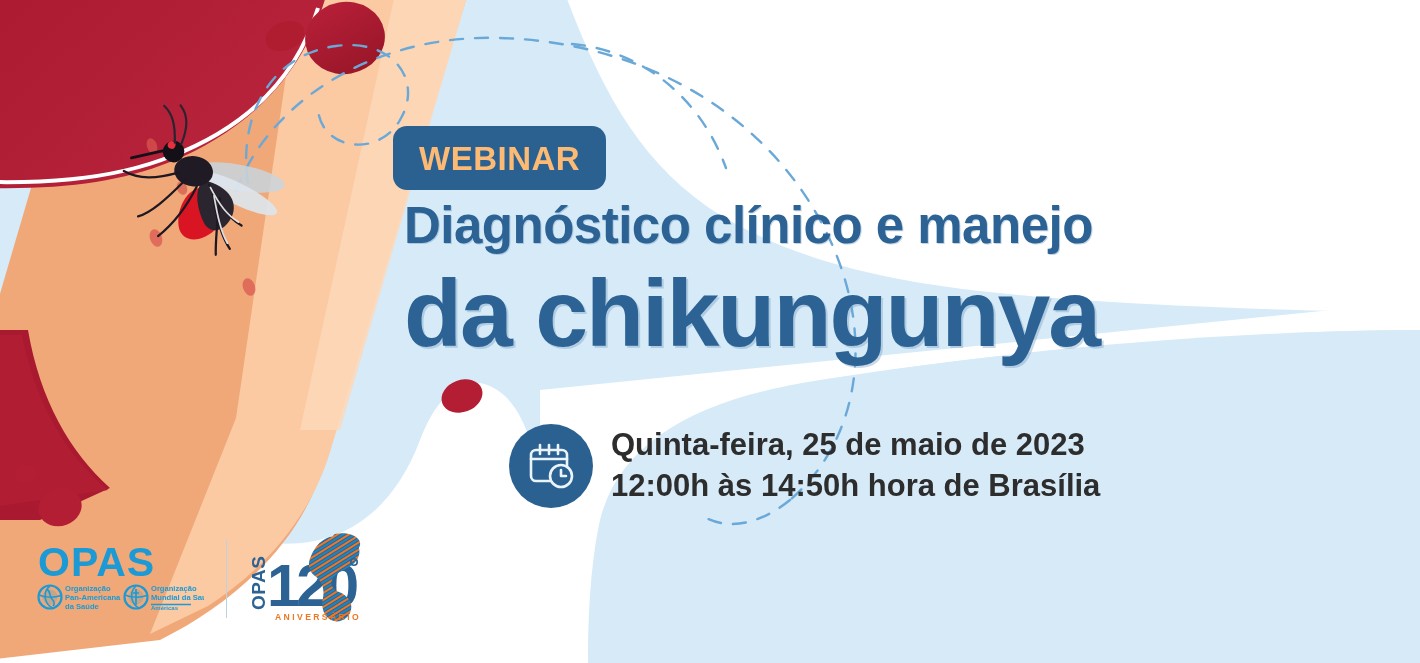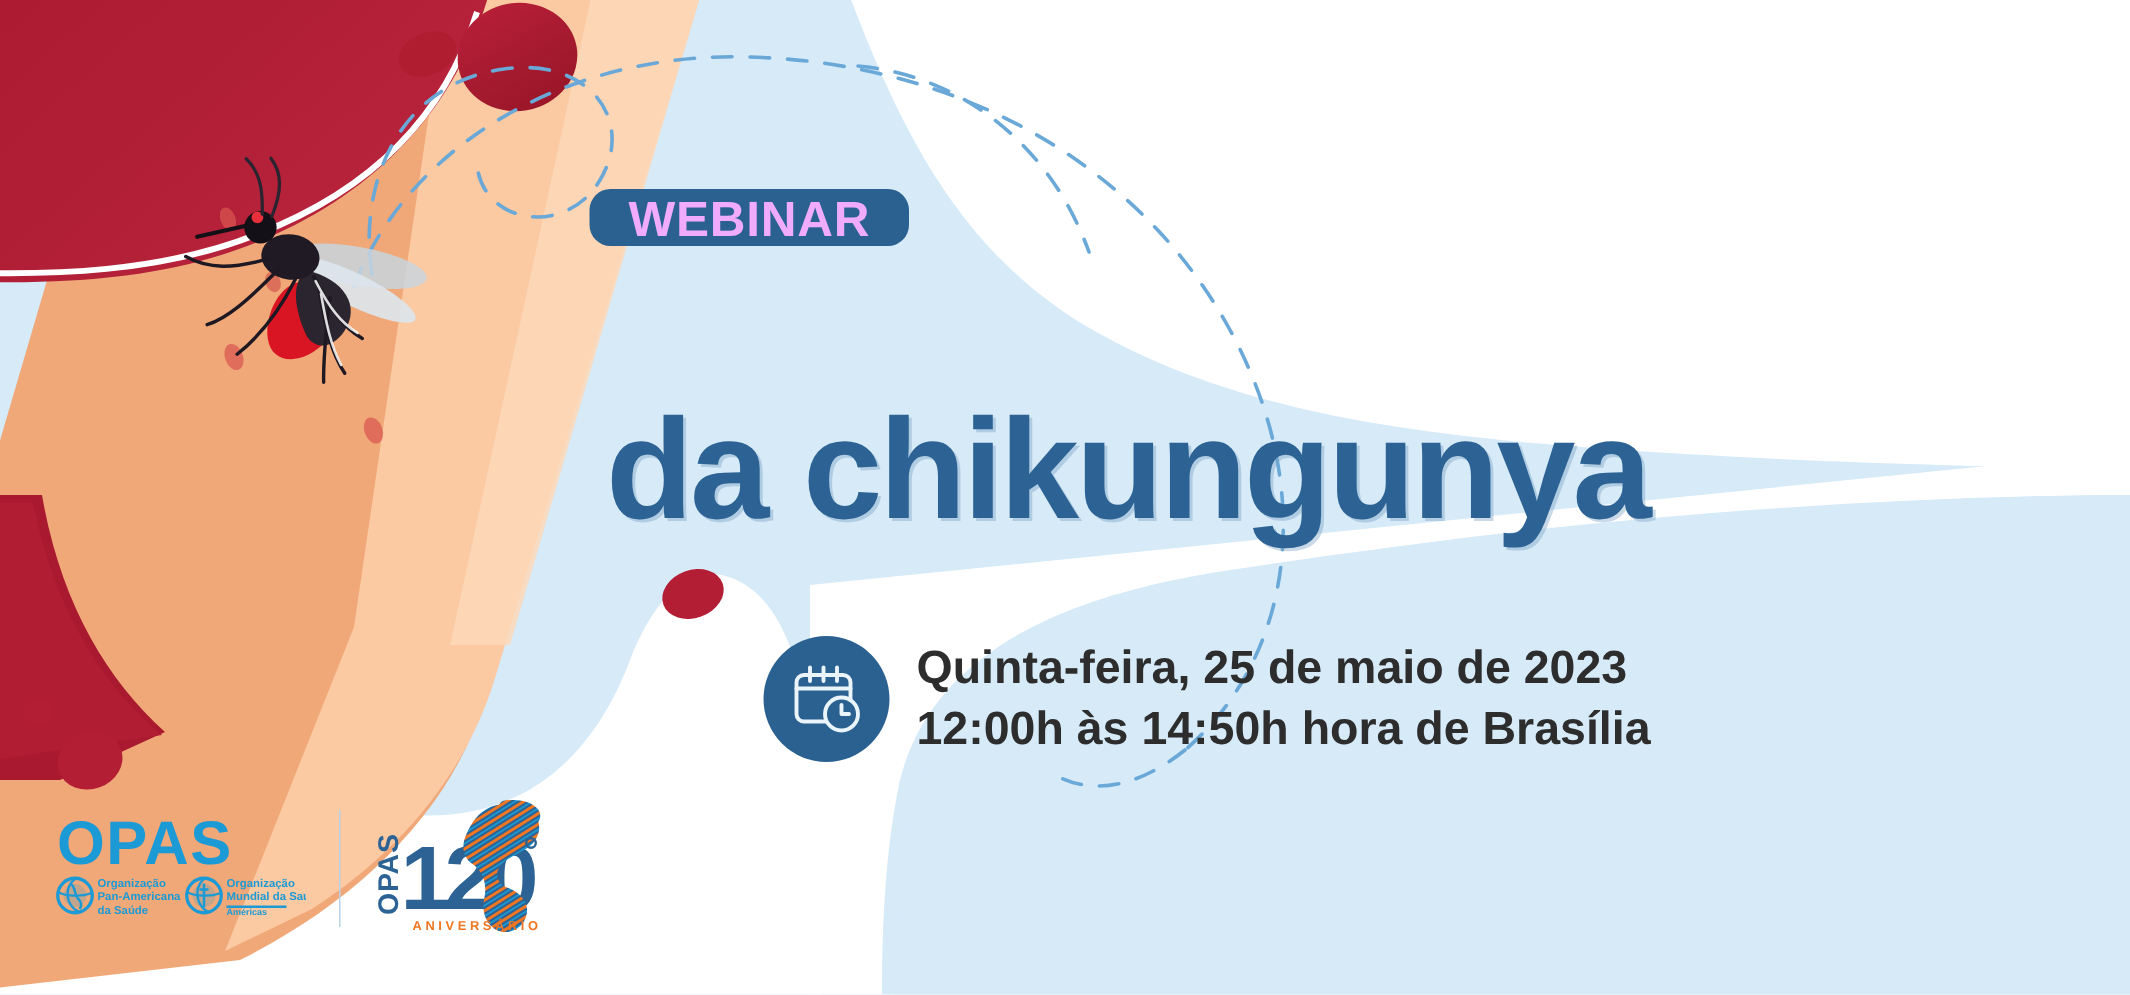--- a/index.html
+++ b/index.html
@@ -34,28 +34,28 @@
     width: 1420px;
     height: 663px;
     pointer-events: none;
   }
   .content > * { pointer-events: auto; }
 
   #webinar-badge {
     position: absolute;
     left: 393px;
     top: 126px;
-    height: 38px;
+    height: 64px;
     padding: 0 26px;
     display: flex;
     align-items: center;
     justify-content: center;
     border-radius: 14px;
     background: #2b6191;
-    color: #f0abfc;
+    color: #fdba74;
     font-size: 33px;
     font-weight: bold;
     letter-spacing: 0.5px;
     box-sizing: border-box;
     line-height: 1;
   }
 
   #title-line1 {
     position: absolute;
     left: 404px;
@@ -266,20 +266,21 @@
       </g>
     </g>
   </svg>
 
   <div class="content">
 
     <div id="webinar-badge">
       <span>WEBINAR</span>
     </div>
 
+    <div id="title-line1">Diagnóstico clínico e manejo</div>
     <div id="title-line2">da chikungunya</div>
 
     <div id="datetime-block">
       <div id="calendar-badge">
         <svg width="52" height="52" viewBox="0 0 52 52" xmlns="http://www.w3.org/2000/svg">
           <g fill="none" stroke="#eaf4fb" stroke-width="2.6" stroke-linecap="round" stroke-linejoin="round">
             <rect x="6" y="10" width="36" height="31" rx="5"></rect>
             <line x1="6" y1="19" x2="42" y2="19"></line>
             <line x1="15" y1="5" x2="15" y2="14"></line>
             <line x1="24" y1="5" x2="24" y2="14"></line>

